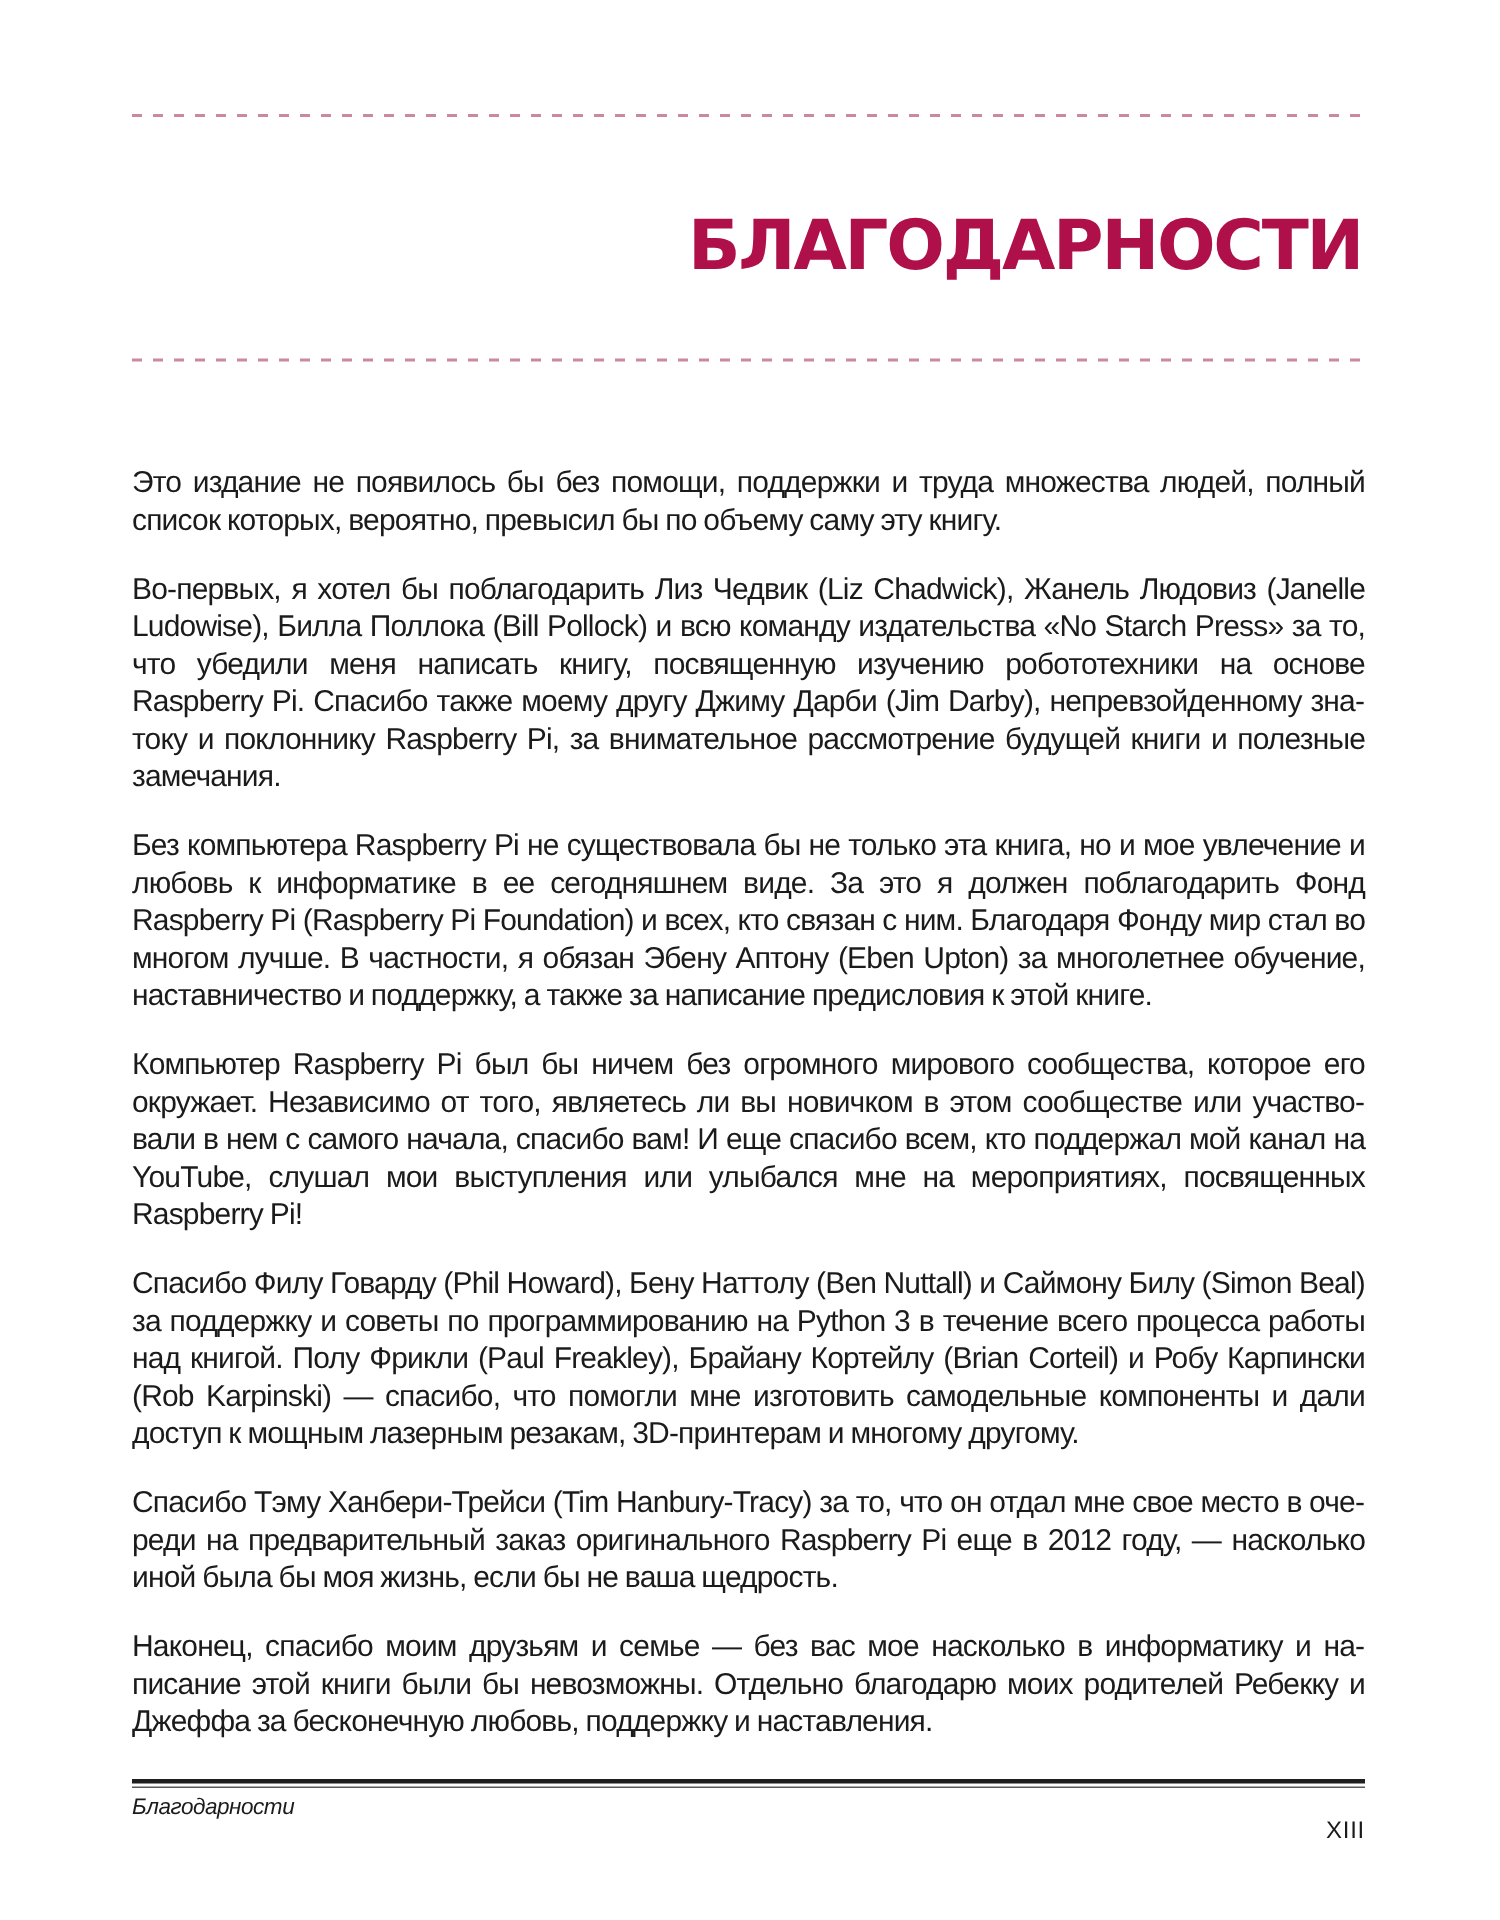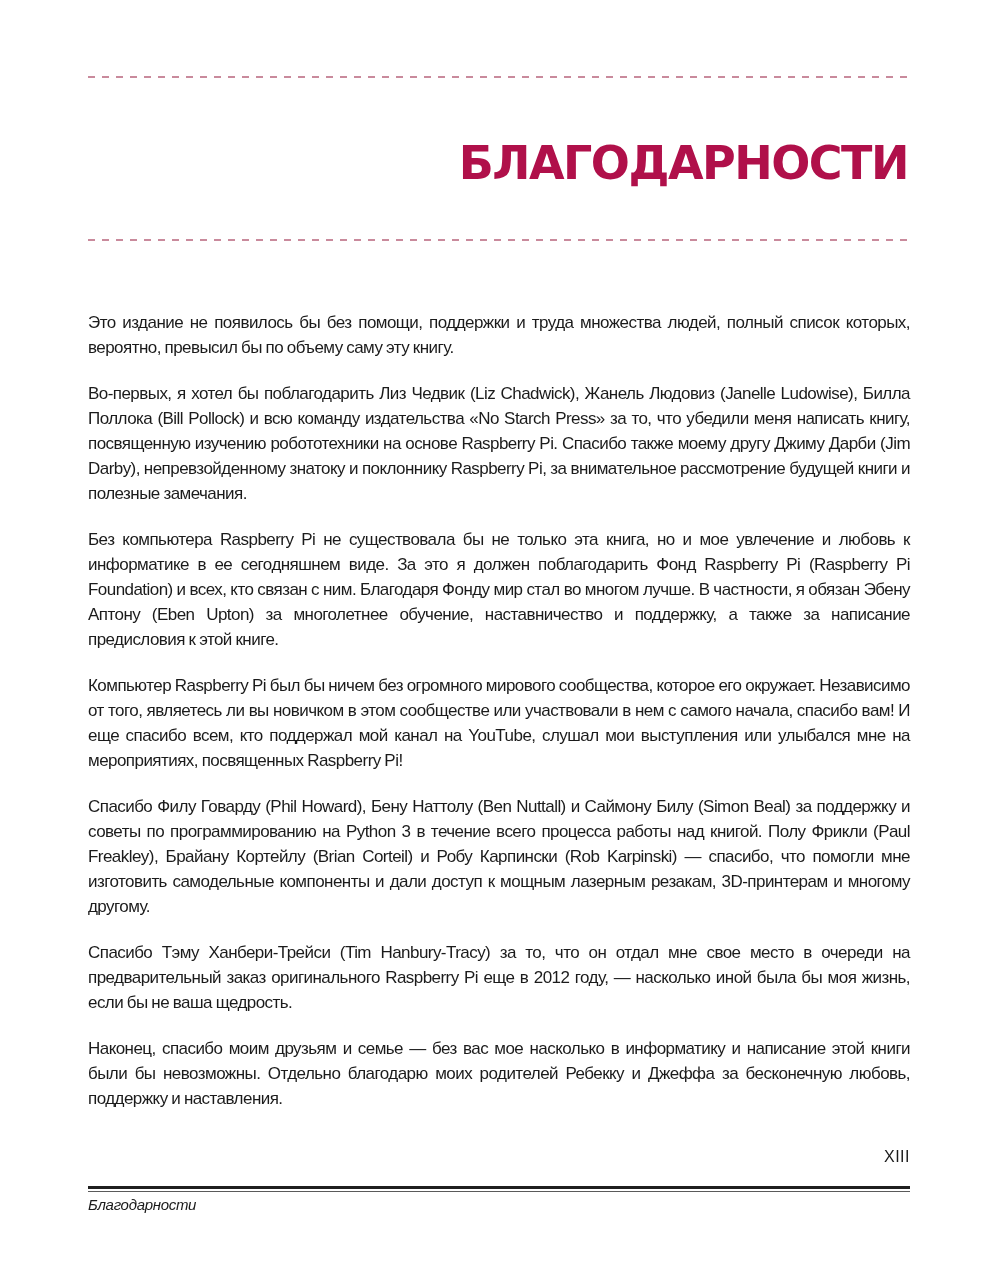--- a/index.html
+++ b/index.html
@@ -39,21 +39,21 @@
   }
 
   .body-text {
     position: absolute;
     left: 88px;
     top: 310px;
     width: 822px;
   }
   .body-text p {
     margin: 0 0 21px 0;
-    font-size: 17px;
+    font-size: 20px;
     line-height: 25px;
     letter-spacing: -0.55px;
     word-spacing: -0.5px;
     text-align: justify;
     hyphens: manual;
     transform-origin: left top;
   }
 
   .footer-rule-thick {
     position: absolute;
@@ -76,21 +76,21 @@
     left: 88px;
     top: 1196px;
     font-size: 15px;
     font-style: italic;
     color: #1b1b1b;
     letter-spacing: -0.3px;
   }
   .footer-right {
     position: absolute;
     right: 90px;
-    top: 1148px;
+    top: 1212px;
     font-size: 16px;
     color: #1b1b1b;
     letter-spacing: 0.5px;
   }
 </style>
 </head>
 <body>
 
 <div id="rule-top" class="dash-rule"></div>
 

